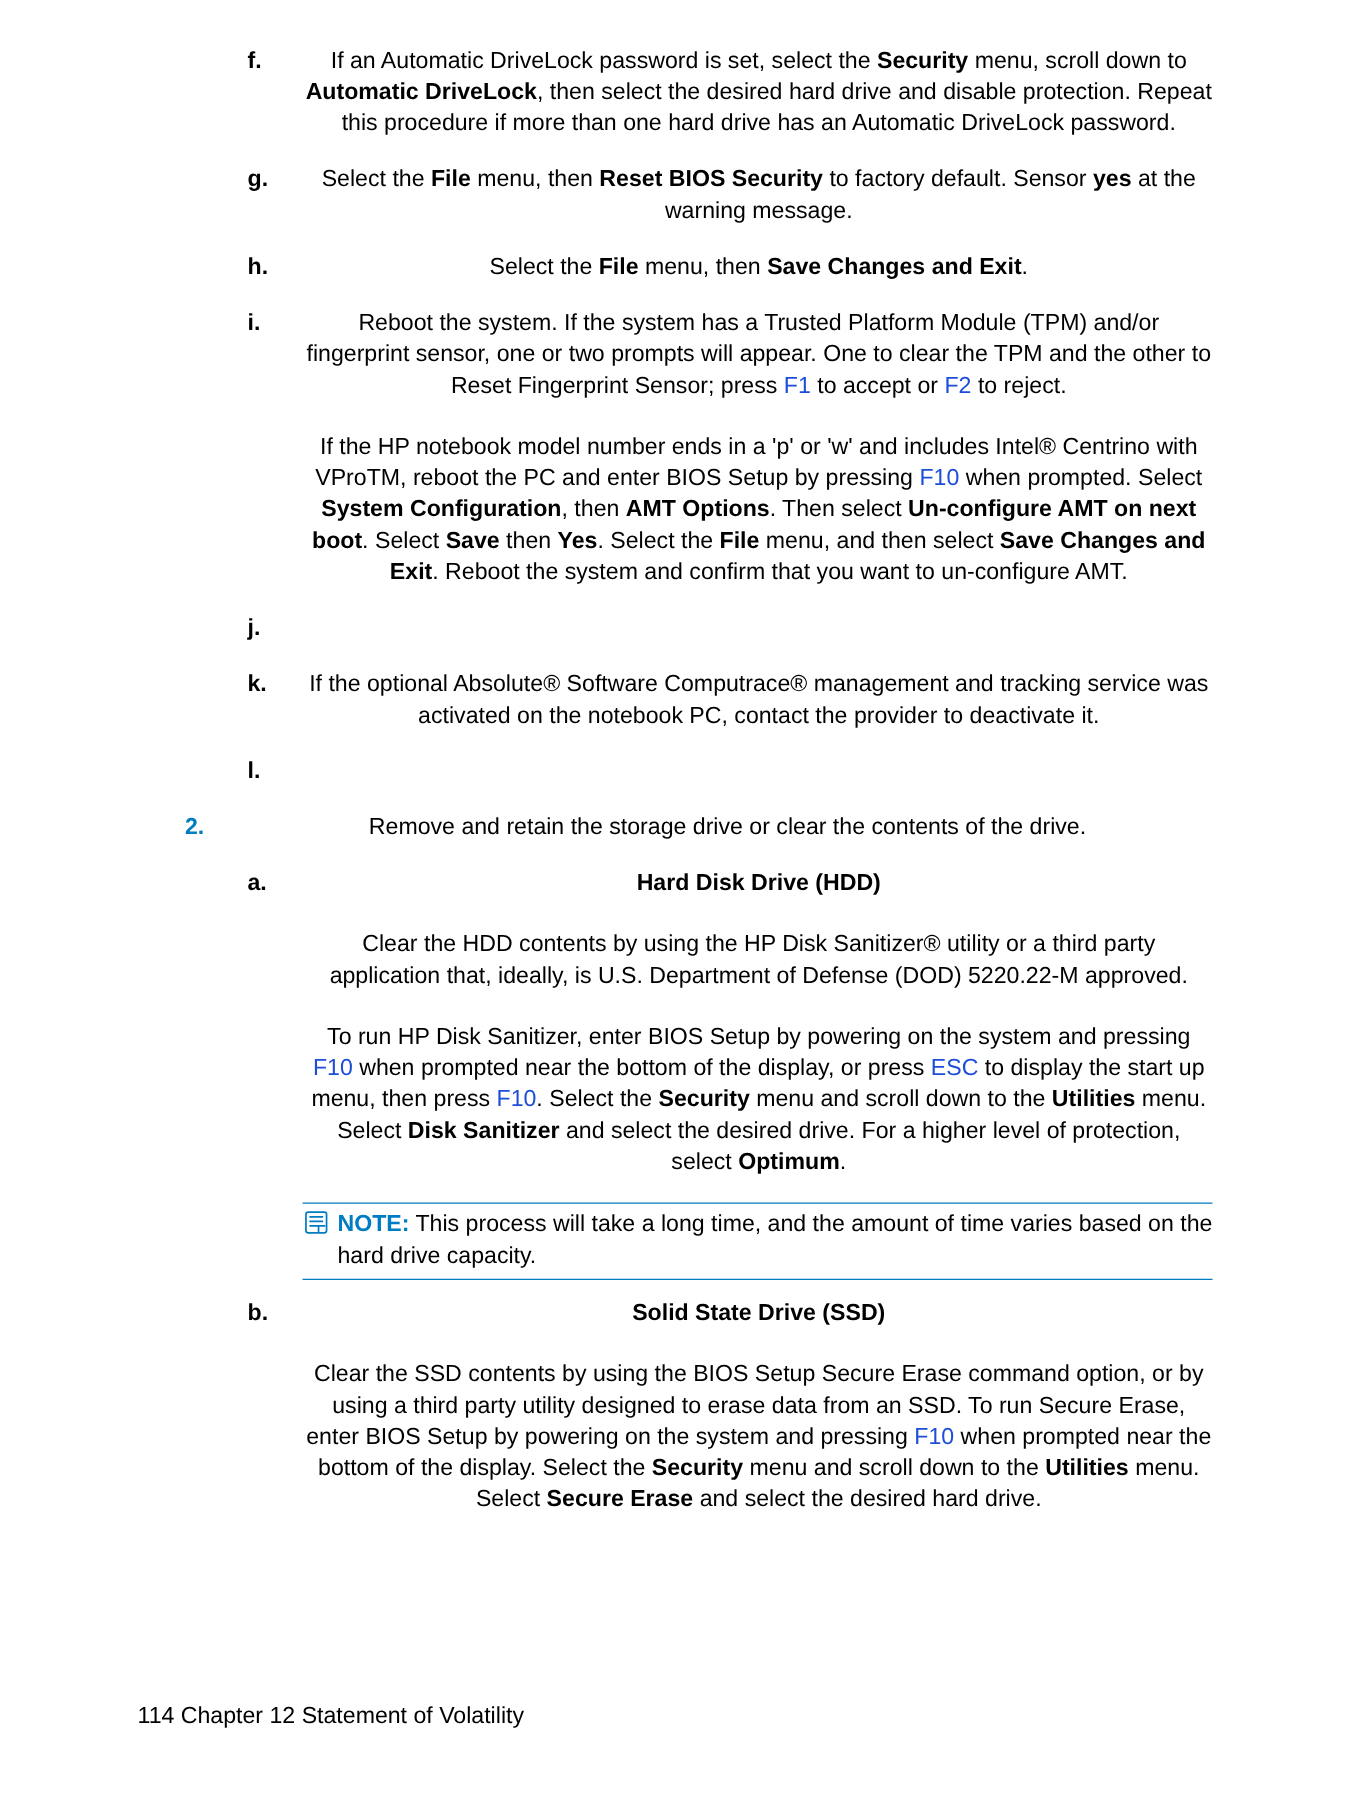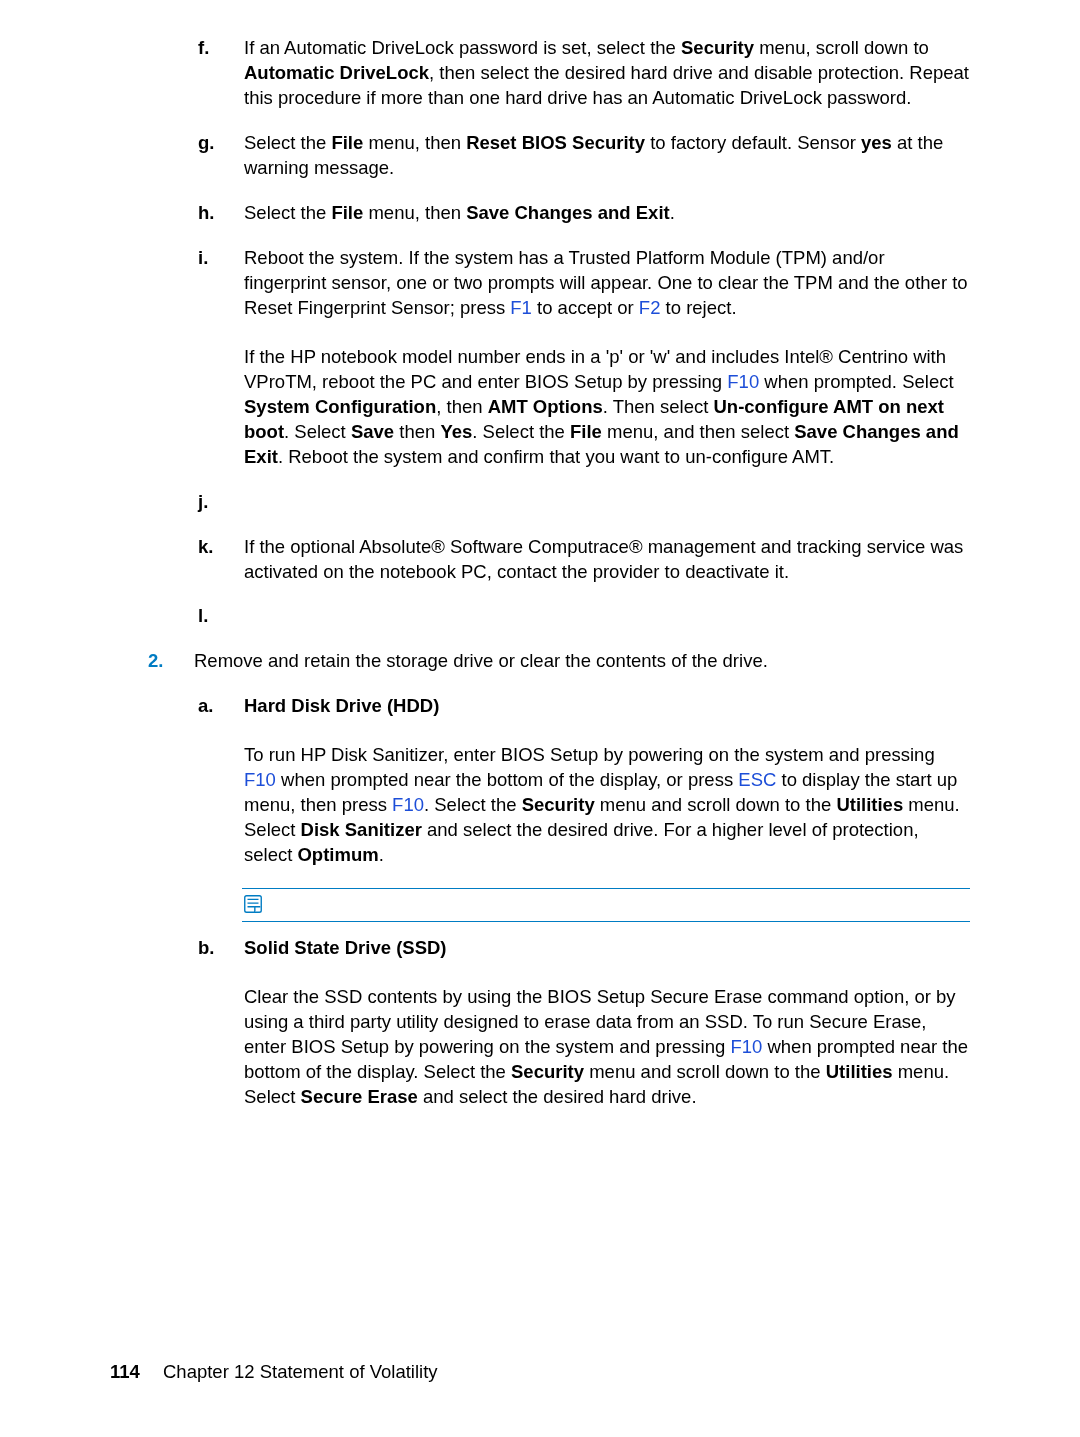--- a/index.html
+++ b/index.html
@@ -26,20 +26,21 @@
   .marker {
     flex: 0 0 auto;
     font-weight: bold;
     width: 46px;
   }
   .marker.num {
     color: #007cc3;
   }
   .content {
     flex: 1 1 auto;
+    text-align: center;
   }
   .indent-letter {
     padding-left: 88px;
   }
   .indent-number {
     padding-left: 38px;
   }
   .sub-para {
     margin-top: 24px;
   }
@@ -69,22 +70,20 @@
   }
   .footer {
     position: absolute;
     bottom: 52px;
     left: 110px;
     right: 110px;
     font-size: 18.5px;
   }
   .footer-pagenum {
     display: inline-block;
-    margin-right: 18px;
-    font-weight: bold;
   }
   p { margin: 0; }
 </style>
 </head>
 <body>
 
 <div class="page">
 
   <div class="list-item indent-letter">
     <div class="marker">f.</div>
@@ -144,32 +143,38 @@
     <div class="marker num">2.</div>
     <div class="content">
       <p>Remove and retain the storage drive or clear the contents of the drive.</p>
     </div>
   </div>
 
   <div class="list-item indent-letter">
     <div class="marker">a.</div>
     <div class="content">
       <p class="bold">Hard Disk Drive (HDD)</p>
+      <p class="sub-para">Clear the HDD contents by using the HP Disk Sanitizer® utility or a third party application that, ideally, is U.S. Department of Defense (DOD) 5220.22-M approved.</p>
       <p class="sub-para">
         <span>To run HP Disk Sanitizer, enter BIOS Setup by powering on the system and pressing </span><span class="kbd">F10</span><span> when prompted near the bottom of the display, or press </span><span class="kbd">ESC</span><span> to display the start up menu, then press </span><span class="kbd">F10</span><span>. Select the </span><span class="bold">Security</span><span> menu and scroll down to the </span><span class="bold">Utilities</span><span> menu. Select </span><span class="bold">Disk Sanitizer</span><span> and select the desired drive. For a higher level of protection, select </span><span class="bold">Optimum</span><span>.</span>
       </p>
     </div>
   </div>
 
   <div class="note-box">
     <svg class="note-icon" viewBox="0 0 24 24">
       <rect x="3" y="3" width="18" height="18" rx="2" fill="none" stroke="#007cc3" stroke-width="1.5"></rect>
       <path d="M6 7 L18 7 M6 11 L18 11 M6 15 L14 15" stroke="#007cc3" stroke-width="1.5" fill="none"></path>
       <path d="M14 21 L14 15 L20 15" fill="#ffffff" stroke="#007cc3" stroke-width="1.5"></path>
     </svg>
+    <div>
+      <span class="note-label">NOTE:</span>
+      <span> </span>
+      <span>This process will take a long time, and the amount of time varies based on the hard drive capacity.</span>
+    </div>
   </div>
 
   <div class="list-item indent-letter">
     <div class="marker">b.</div>
     <div class="content">
       <p class="bold">Solid State Drive (SSD)</p>
       <p class="sub-para">
         <span>Clear the SSD contents by using the BIOS Setup Secure Erase command option, or by using a third party utility designed to erase data from an SSD. To run Secure Erase, enter BIOS Setup by powering on the system and pressing </span><span class="kbd">F10</span><span> when prompted near the bottom of the display. Select the </span><span class="bold">Security</span><span> menu and scroll down to the </span><span class="bold">Utilities</span><span> menu. Select </span><span class="bold">Secure Erase</span><span> and select the desired hard drive.</span>
       </p>
     </div>

